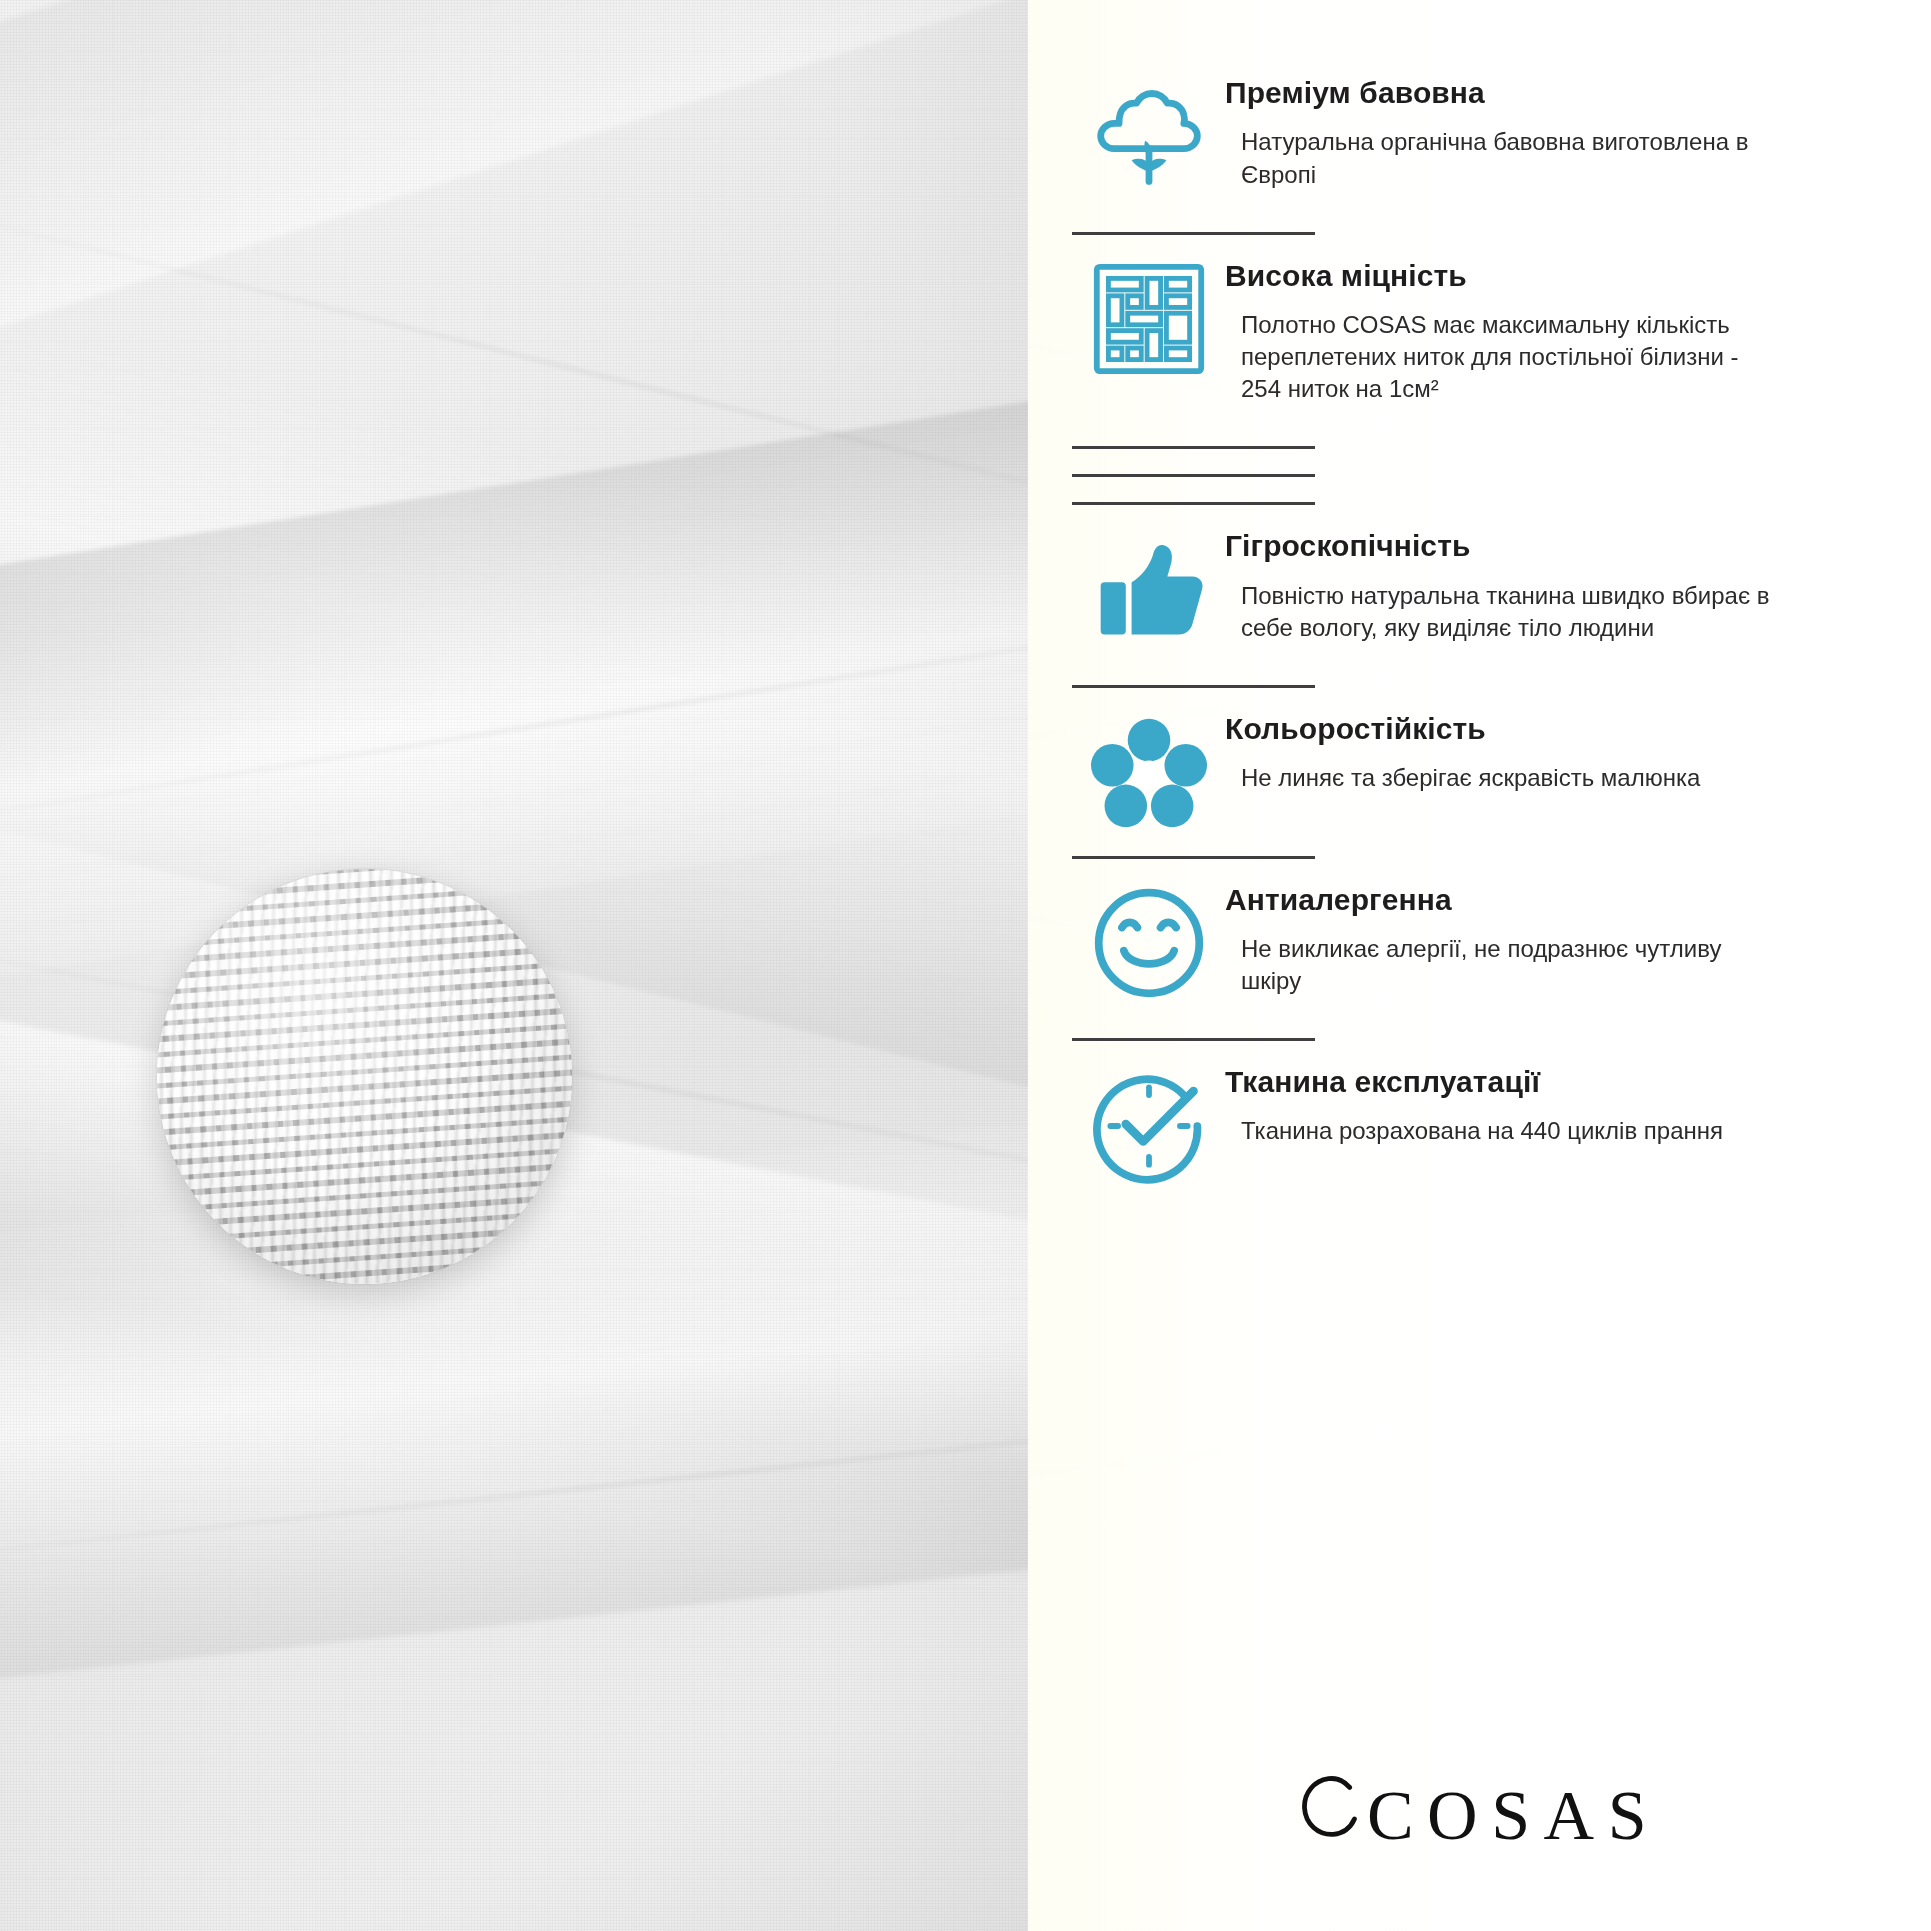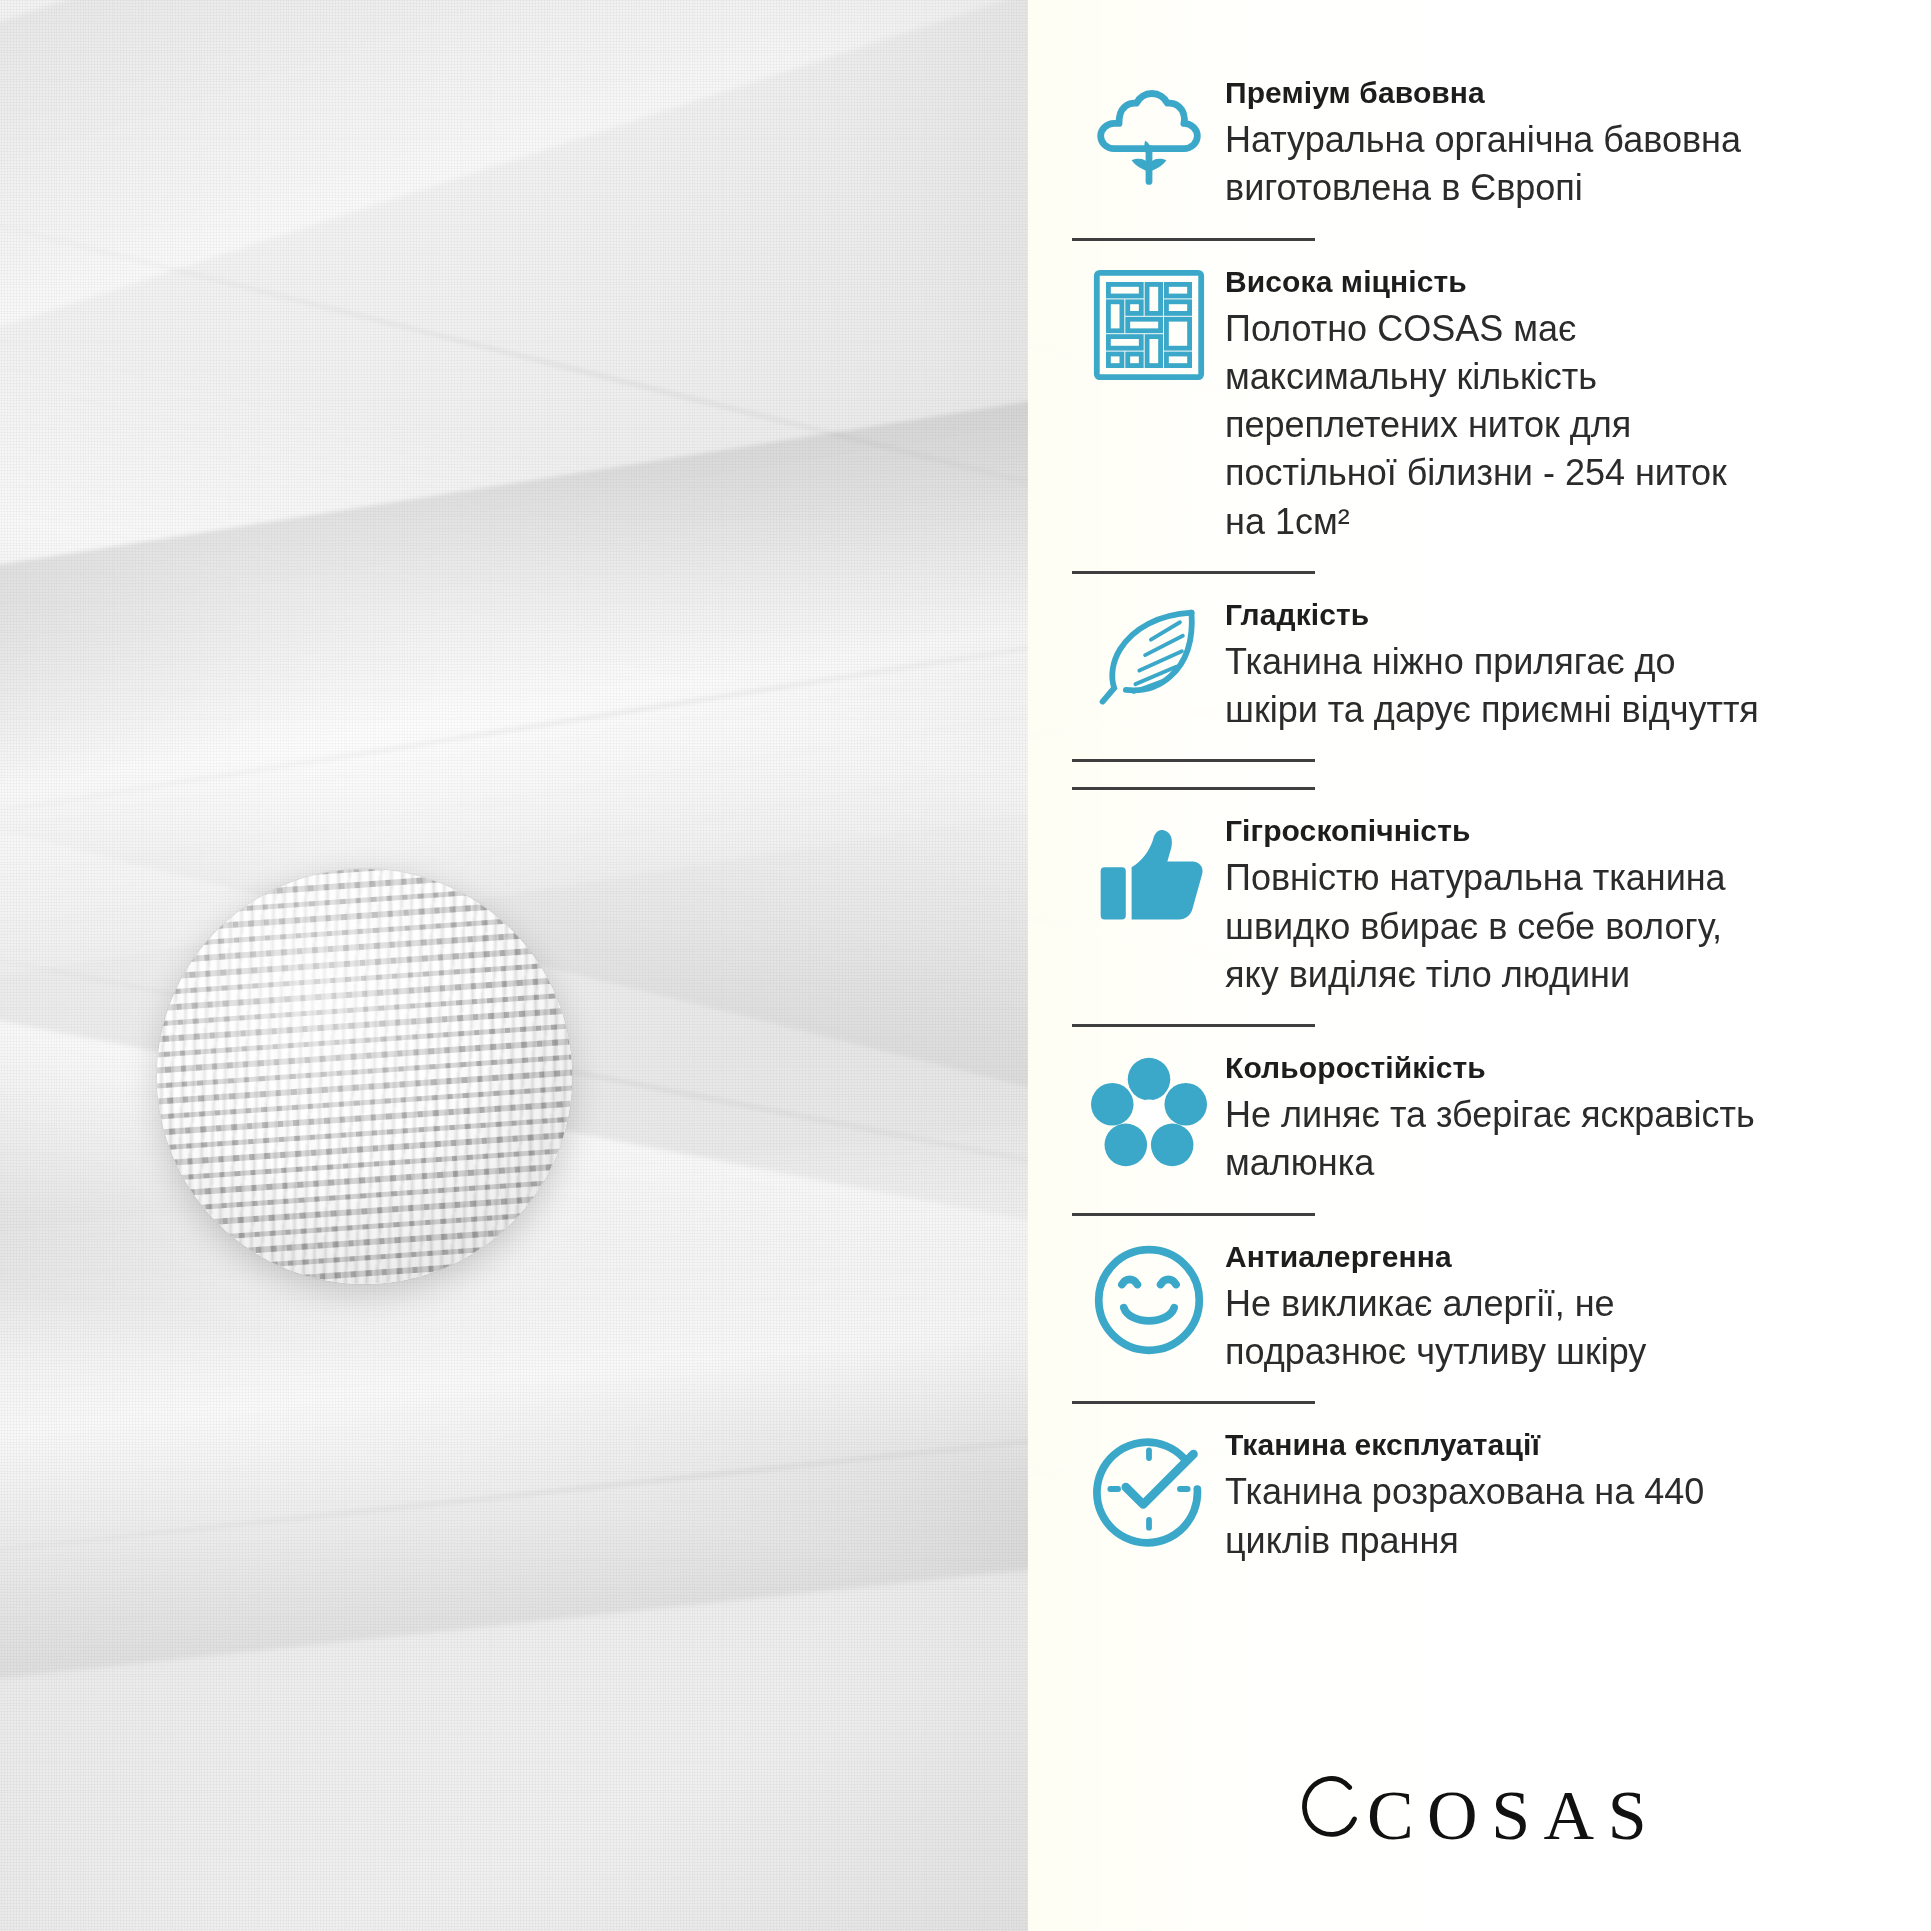--- a/index.html
+++ b/index.html
@@ -192,24 +192,24 @@
   }
   .f-title {
     font-size: 30px;
     font-weight: bold;
     color: #1d1d1d;
     letter-spacing: 0.1px;
     margin: 0 0 5.8px 0;
     line-height: 1.18;
   }
   .f-desc {
-    font-size: 36px;
+    font-size: 24px;
     color: #2b2b2b;
     line-height: 1.34;
-    margin: 0;
+    margin: 16px;
     max-width: 541px;
   }
   .divider {
     width: 243px;
     height: 2.9px;
     background: #3f3f3f;
     margin: 25px 0 23px 0;
   }
   .icon-svg { display: block; }
 
@@ -307,39 +307,20 @@
           </g>
         </svg>
       </div>
       <div class="text-col">
         <p class="f-title">Висока міцність</p>
         <p class="f-desc">Полотно COSAS має максимальну кількість переплетених ниток для постільної білизни - 254 ниток на 1см²</p>
       </div>
     </div>
     <div class="divider"></div>
 
-    <div class="feature">
-      <div class="icon-col">
-        <svg class="icon-svg" width="116" height="116" viewBox="0 0 120 120">
-          <path d="M104 12C70 14 44 28 30 50c-8 13-10 28-6 40l-12 14" stroke="#3ba8c9" stroke-width="6" fill="none" stroke-linecap="round"></path>
-          <path d="M104 12c2 30-6 52-22 66-12 11-28 16-46 14" stroke="#3ba8c9" stroke-width="6" fill="none" stroke-linecap="round"></path>
-          <g stroke="#3ba8c9" stroke-width="4" stroke-linecap="round">
-            <path d="M92 22 62 40"></path>
-            <path d="M95 36 56 56"></path>
-            <path d="M94 52 50 72"></path>
-            <path d="M88 68 46 86"></path>
-            <path d="M76 82 44 94"></path>
-          </g>
-        </svg>
-      </div>
-      <div class="text-col">
-        <p class="f-title">Гладкість</p>
-        <p class="f-desc">Тканина ніжно прилягає до шкіри та дарує приємні відчуття</p>
-      </div>
-    </div>
     <div class="divider"></div>
 
     <div class="divider"></div>
 
     <div class="feature">
       <div class="icon-col">
         <svg class="icon-svg" width="116" height="116" viewBox="0 0 120 120">
           <rect x="10" y="52" width="26" height="54" rx="4" fill="#3ba8c9"></rect>
           <path d="M42 52c10-6 18-16 22-28 2-8 6-12 12-10 7 2 9 10 7 18l-4 14h26c7 0 12 6 10 13l-10 36c-2 7-7 11-14 11H42z" fill="#3ba8c9"></path>
         </svg>

